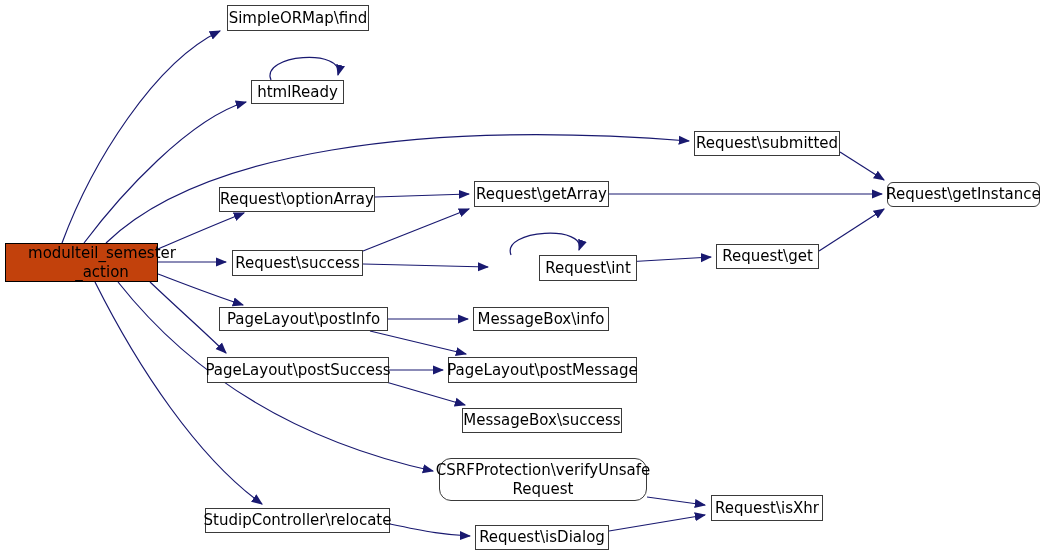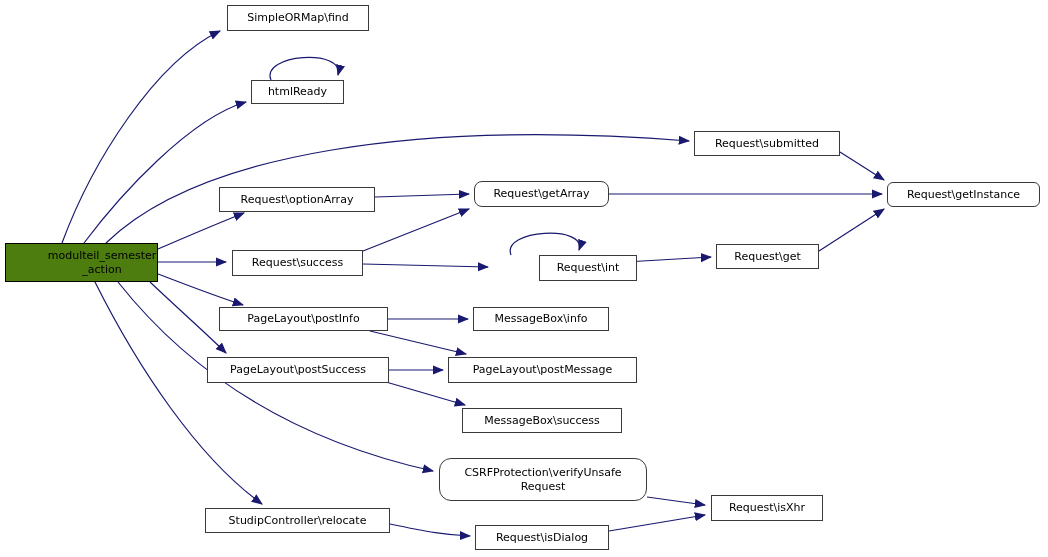--- a/index.html
+++ b/index.html
@@ -12,27 +12,27 @@
   }
   .edge-layer{position:absolute;left:0;top:0;width:100%;height:100%;}
   .node{
     position:absolute;
     box-sizing:border-box;
     border:1.4px solid #3a3a3a;
     background:#ffffff;
     color:#000000;
     display:flex;align-items:center;justify-content:center;
     text-align:center;
-    font-size:11px;
+    font-size:15px;
     line-height:1.22;
     white-space:pre-line;
     cursor:pointer;
   }
   .node.main{
-    background:#4d7c0f;
+    background:#c2410c;
     border:1.8px solid #000000;
     cursor:default;
     padding-left:41px;
   }
 </style>
 </head>
 <body>
 
 <div class="canvas">
   <svg class="edge-layer" width="1048" height="557" viewBox="0 0 1048 557" xmlns="http://www.w3.org/2000/svg">
@@ -69,21 +69,21 @@
         <path d="M609,531 L705,515" fill="none" stroke="#191970" stroke-width="1.2" marker-end="url(#arrowhead)"></path>
       </g>
   </svg>
   <div id="node-layer">
       <div class="node main" style="left: 5px; top: 243px; width: 153px; height: 39px;">modulteil_semester
 _action</div>
       <div class="node" style="left: 227px; top: 5px; width: 142px; height: 26px;">SimpleORMap\find</div>
       <div class="node" style="left: 251px; top: 80px; width: 93px; height: 24px;">htmlReady</div>
       <div class="node" style="left: 694px; top: 131px; width: 146px; height: 25px;">Request\submitted</div>
       <div class="node" style="left: 219px; top: 187px; width: 156px; height: 25px;">Request\optionArray</div>
-      <div class="node" style="left: 474px; top: 181px; width: 135px; height: 26px; border-radius: 8px;">Request\getArray</div>
+      <div class="node" style="left: 474px; top: 181px; width: 135px; height: 26px;">Request\getArray</div>
       <div class="node" style="left: 232px; top: 250px; width: 131px; height: 26px;">Request\success</div>
       <div class="node" style="left: 493px; top: 255px; width: 98px; height: 26px; margin-left: 46px;">Request\int</div>
       <div class="node" style="left: 887px; top: 182px; width: 153px; height: 25px; border-radius: 6px;">Request\getInstance</div>
       <div class="node" style="left: 716px; top: 244px; width: 103px; height: 25px;">Request\get</div>
       <div class="node" style="left: 219px; top: 307px; width: 169px; height: 24px;">PageLayout\postInfo</div>
       <div class="node" style="left: 473px; top: 307px; width: 136px; height: 24px;">MessageBox\info</div>
       <div class="node" style="left: 207px; top: 357px; width: 182px; height: 26px;">PageLayout\postSuccess</div>
       <div class="node" style="left: 448px; top: 357px; width: 189px; height: 26px;">PageLayout\postMessage</div>
       <div class="node" style="left: 462px; top: 408px; width: 160px; height: 25px;">MessageBox\success</div>
       <div class="node" style="left: 439px; top: 458px; width: 208px; height: 43px; border-radius: 12px;">CSRFProtection\verifyUnsafe

